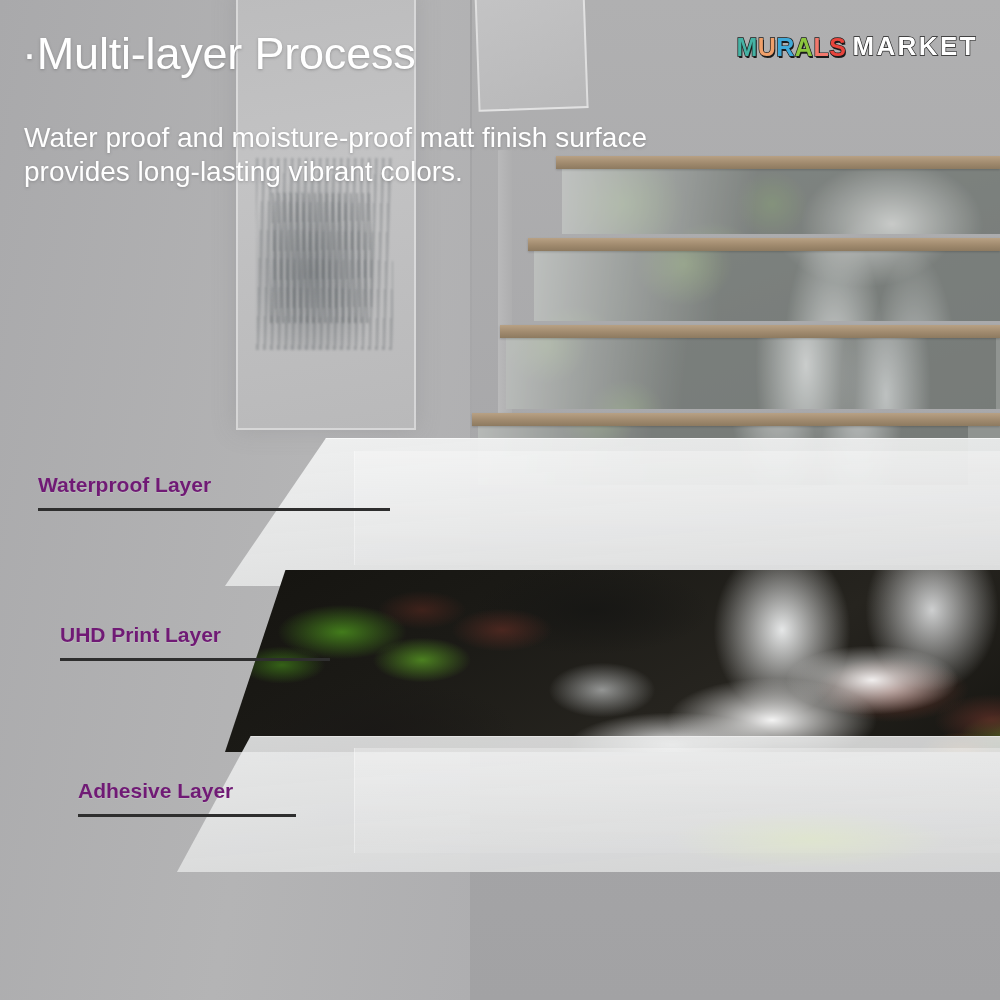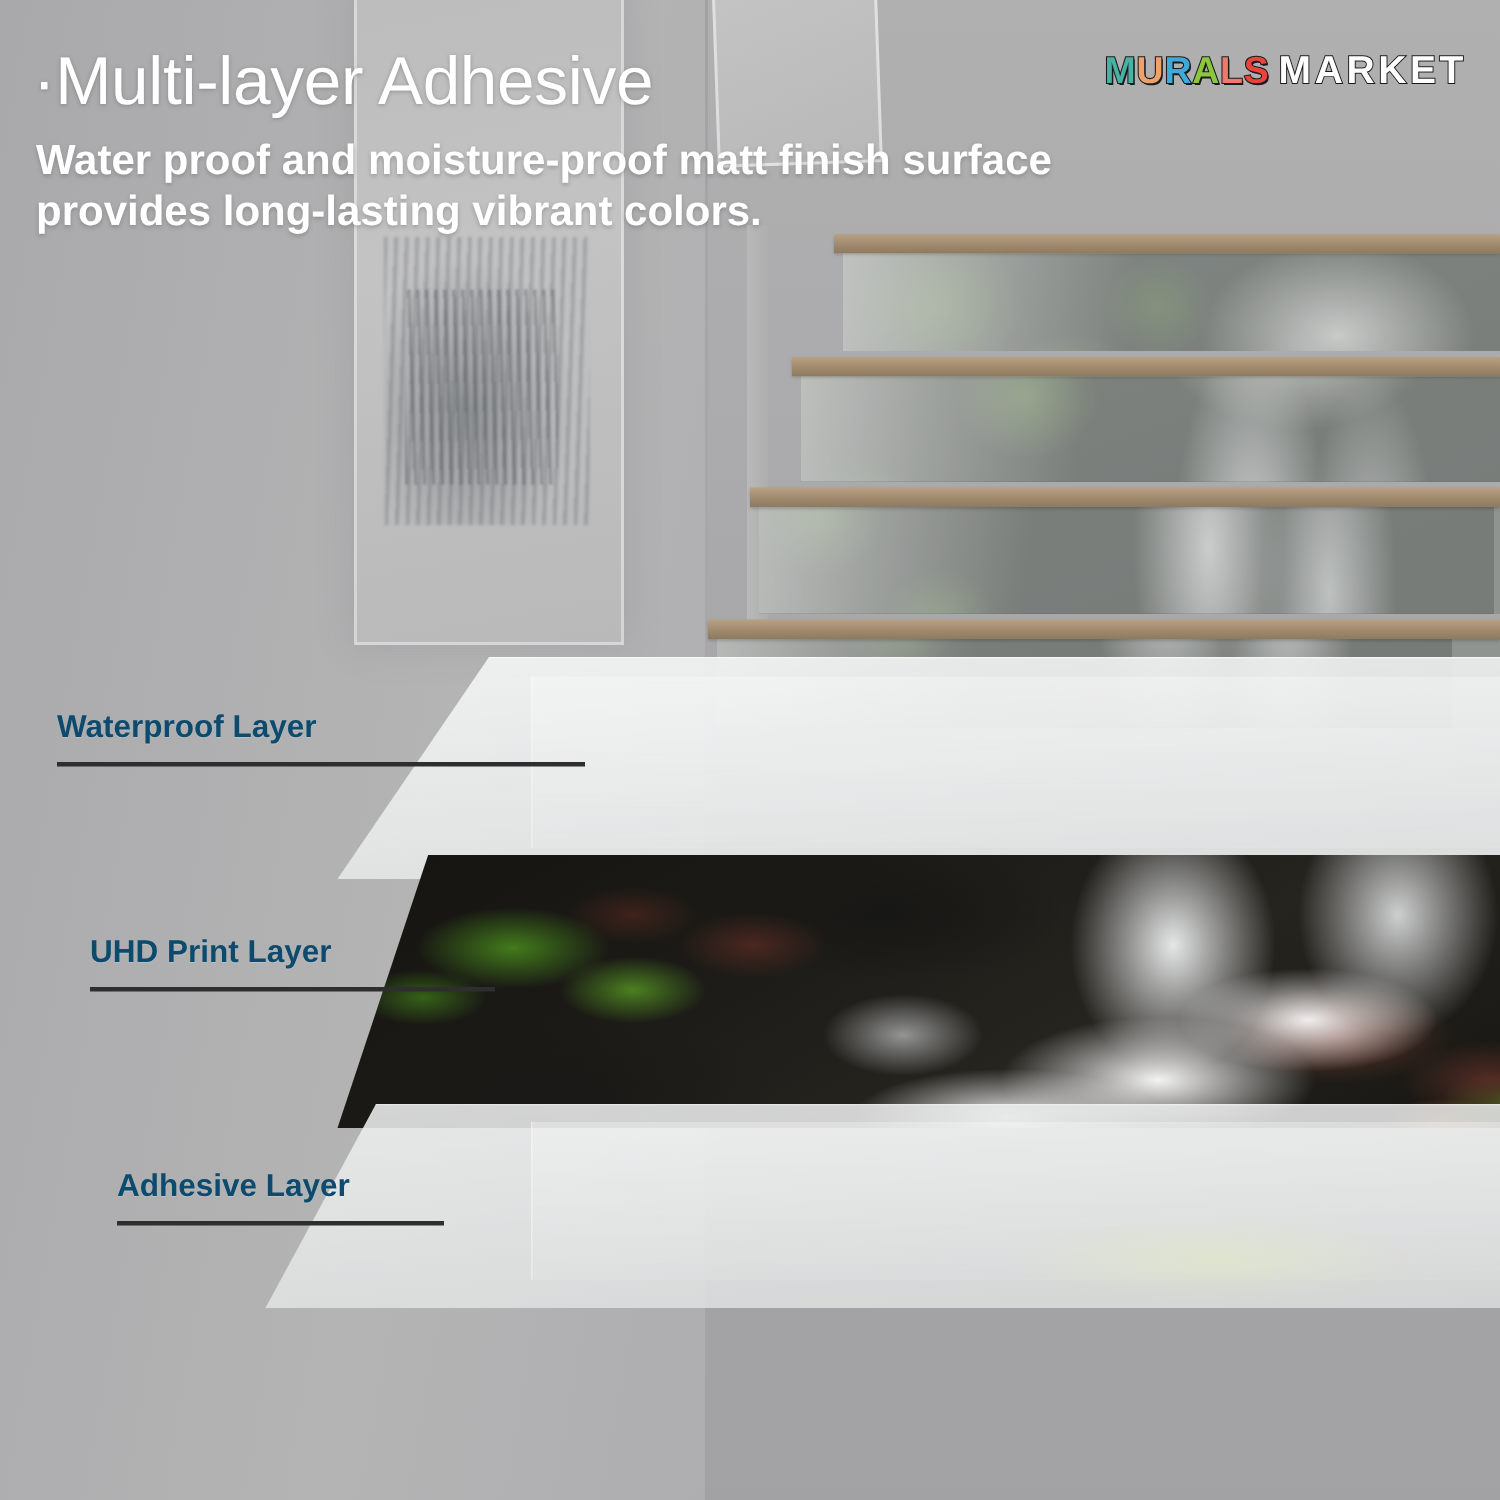--- a/index.html
+++ b/index.html
@@ -89,22 +89,22 @@
   }
 
   
   .title{
     position:absolute; left:22px; top:28px;
     font-size:45px; font-weight:400; color:#ffffff; letter-spacing:-.2px;
     text-shadow:0 1px 3px rgba(90,90,92,.45);
     white-space:nowrap;
   }
   .subtitle{
-    position:absolute; left:24px; top:90px;
-    font-size:28px; line-height:1.20; font-weight:700; color:#ffffff;
+    position:absolute; left:24px; top:121px;
+    font-size:28px; line-height:1.20; font-weight:400; color:#ffffff;
     text-shadow:0 1px 3px rgba(90,90,92,.40);
     white-space:pre-line;
   }
 
   
   .logo{
     position:absolute; right:22px; top:33px;
     display:flex; align-items:flex-end; gap:6px;
   }
   .logo-murals{
@@ -183,21 +183,21 @@
     border-left:1px solid rgba(255,255,255,.35);
   }
   .adh-glow{
     position:absolute; left:60%; top:55%; width:34%; height:42%;
     background:radial-gradient(ellipse at center, rgba(226,236,196,.55) 0%, rgba(226,236,196,0) 70%);
   }
 
   
   .callout{ position:absolute; }
   .callout .lbl{
-    font-size:21px; font-weight:700; color:#0c4a6e; white-space:nowrap;
+    font-size:21px; font-weight:700; color:#701a75; white-space:nowrap;
     text-shadow:0 1px 0 rgba(255,255,255,.18);
   }
   .callout .rule{
     height:3px; background:#2e2e2e; margin-top:11px;
   }
   #callout-waterproof{ left:38px; top:473px; }
   #callout-waterproof .rule{ width:352px; }
   #callout-print{ left:60px; top:623px; }
   #callout-print .rule{ width:270px; }
   #callout-adhesive{ left:78px; top:763px;margin-top:16px; }
@@ -237,21 +237,21 @@
       <div class="nosing" style="top:175px; left:-10px;"></div>
 
       <div class="riser" style="top:273px; height:62px; left:-32px;">
         <div class="img" style="top:-258px;"></div>
         <div class="haze"></div>
       </div>
       <div class="nosing" style="top:263px; left:-38px;"></div>
     </div>
   </div>
 
-  <div class="title">·Multi-layer Adhesive</div>
+  <div class="title">·Multi-layer Process</div>
   <div class="subtitle">Water proof and moisture-proof matt finish surface
 provides long-lasting vibrant colors.</div>
 
   <div class="logo">
     <div class="logo-murals">
       <span style="color: rgb(69, 178, 164);">M</span>
       <span style="color: rgb(240, 160, 106);">U</span>
       <span style="color: rgb(63, 169, 216);">R</span>
       <span style="color: rgb(140, 198, 63);">A</span>
       <span style="color: rgb(242, 120, 108);">L</span>

